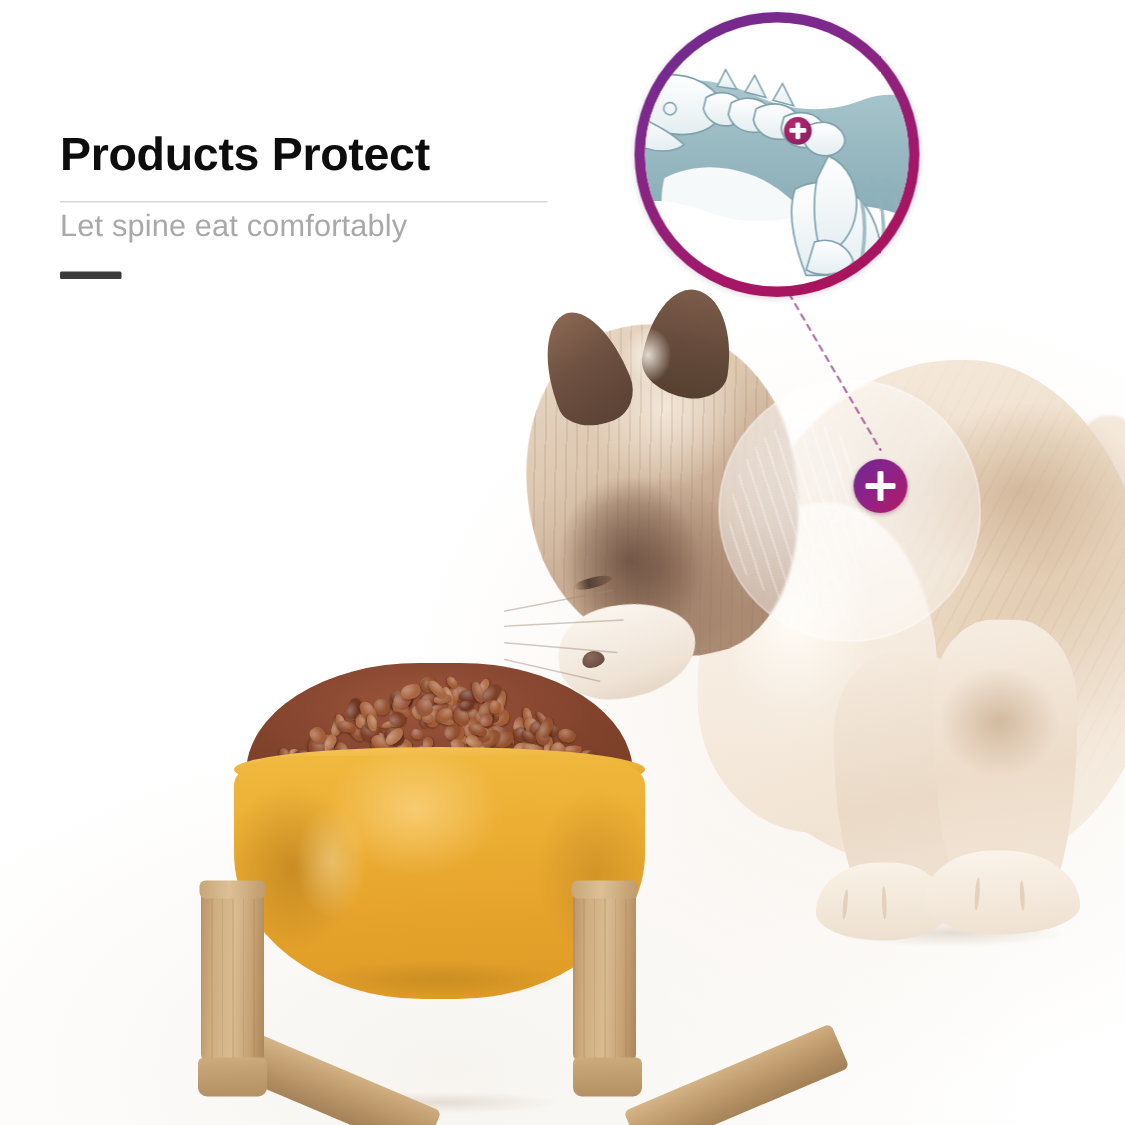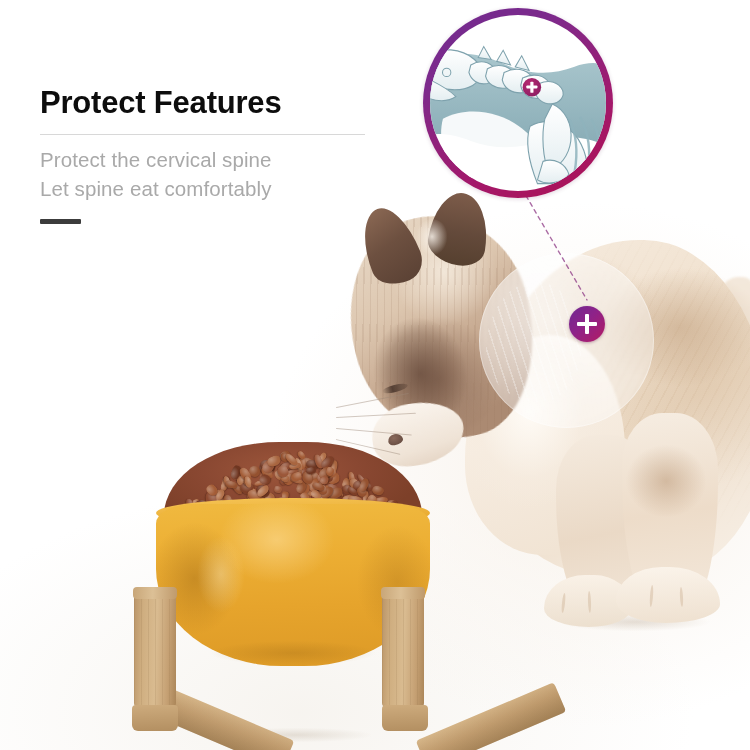--- a/index.html
+++ b/index.html
@@ -816,20 +816,19 @@
         <path d="M122,158 C134,154 146,160 150,172 C142,182 126,184 116,178 Z" fill="url(#boneFill)" stroke="#7ea2ad" stroke-width="1.2"></path>
 
         <circle cx="110" cy="78" r="10" fill="url(#miniBadge)"></circle>
         <rect x="104" y="76" width="12" height="3.4" fill="#fff" rx="1"></rect>
         <rect x="108.3" y="72" width="3.4" height="12" fill="#fff" rx="1"></rect>
       </svg>
     </div>
   </div>
 
   <div class="headline">
-    <div class="title">Protect Features</div>
+    <div class="title">Products Protect</div>
     <div class="rule"></div>
-    <div class="sub">Protect the cervical spine</div>
     <div class="sub" style="margin-top:2px">Let spine eat comfortably</div>
     <div class="accent-bar"></div>
   </div>
 
 </div>
 
 </body></html>

